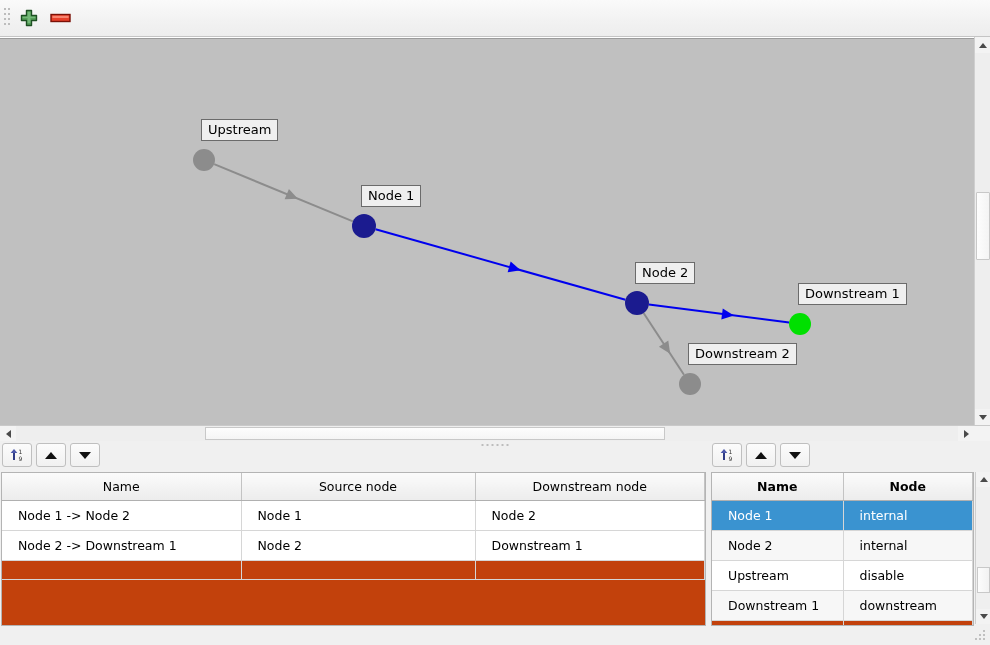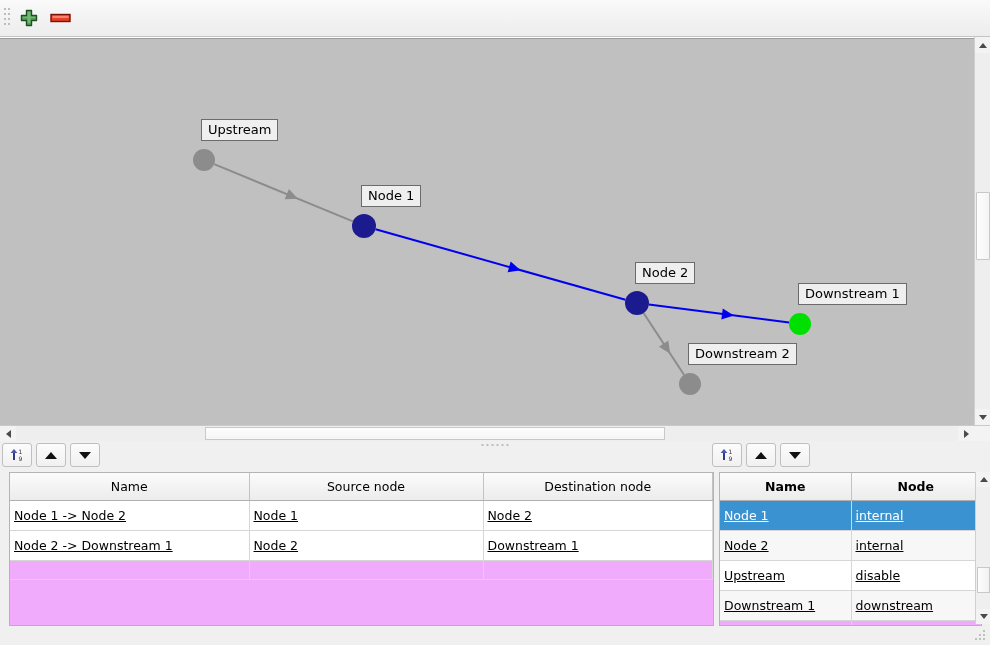--- a/index.html
+++ b/index.html
@@ -120,36 +120,36 @@
   .mbtn:nth-child(1) { left: 2px; }
   .mbtn:nth-child(2) { left: 36px; }
   .mbtn:nth-child(3) { left: 70px; }
 
   .tri-up { width: 0; height: 0; border-left: 6px solid transparent; border-right: 6px solid transparent; border-bottom: 7px solid #111; }
   .tri-down { width: 0; height: 0; border-left: 6px solid transparent; border-right: 6px solid transparent; border-top: 7px solid #111; }
 
   
   .tbl-wrap {
     position: absolute; left: 1px; top: 29px; box-sizing: border-box;
-    background: #f0abfc; border: 1px solid #b4b4b4; overflow: hidden; margin-left: 8px;
+    background: #c2410c; border: 1px solid #b4b4b4; overflow: hidden;
   }
   .tbl-left { width: 705px; height: 154px; }
   .tbl-right { width: 263px; height: 154px; }
 
   table.grid { border-collapse: collapse; width: 100%; table-layout: fixed; }
   table.grid th {
     height: 25px; background: linear-gradient(to bottom, #fbfbfb, #ececec);
     border-right: 1px solid #c3c3c3; border-bottom: 1px solid #b0b0b0;
     font-weight: normal; font-size: 12.5px; color: #000; text-align: center;
   }
   table.grid.bold-head th { font-weight: bold; }
   table.grid td {
-    height: 29px; padding: 0 4px; font-size: 12.5px;
+    height: 29px; padding: 0 16px; font-size: 12.5px;
     border-right: 1px solid #d6d6d6; border-bottom: 1px solid #d6d6d6;
-    color: #000; white-space: nowrap; overflow: hidden; text-decoration: underline;
+    color: #000; white-space: nowrap; overflow: hidden;
   }
   table.grid tr.odd td { background: #ffffff; }
   table.grid tr.even td { background: #f7f7f7; }
   table.grid tr.selected td { background: #3a93d0; color: #ffffff; }
   table.grid td.empty { height: 18px; }
 
   .rt-vscroll {
     position: absolute; right: 0; top: 0; width: 15px; height: 152px;
     background: #f0f0f0; border-left: 1px solid #cfcfcf; box-sizing: border-box;
   }
@@ -283,21 +283,21 @@
       <table class="grid">
         <colgroup>
             <col style="width:239px">
             <col style="width:234px">
             <col>
           </colgroup>
         <thead>
           <tr>
             <th>Name</th>
             <th>Source node</th>
-            <th>Destination node</th>
+            <th>Downstream node</th>
           </tr>
         </thead>
         <tbody id="links-body">
             <tr class="odd">
               <td>Node 1 -&gt; Node 2</td>
               <td>Node 1</td>
               <td>Node 2</td>
             </tr>
             <tr class="odd">
               <td>Node 2 -&gt; Downstream 1</td>

